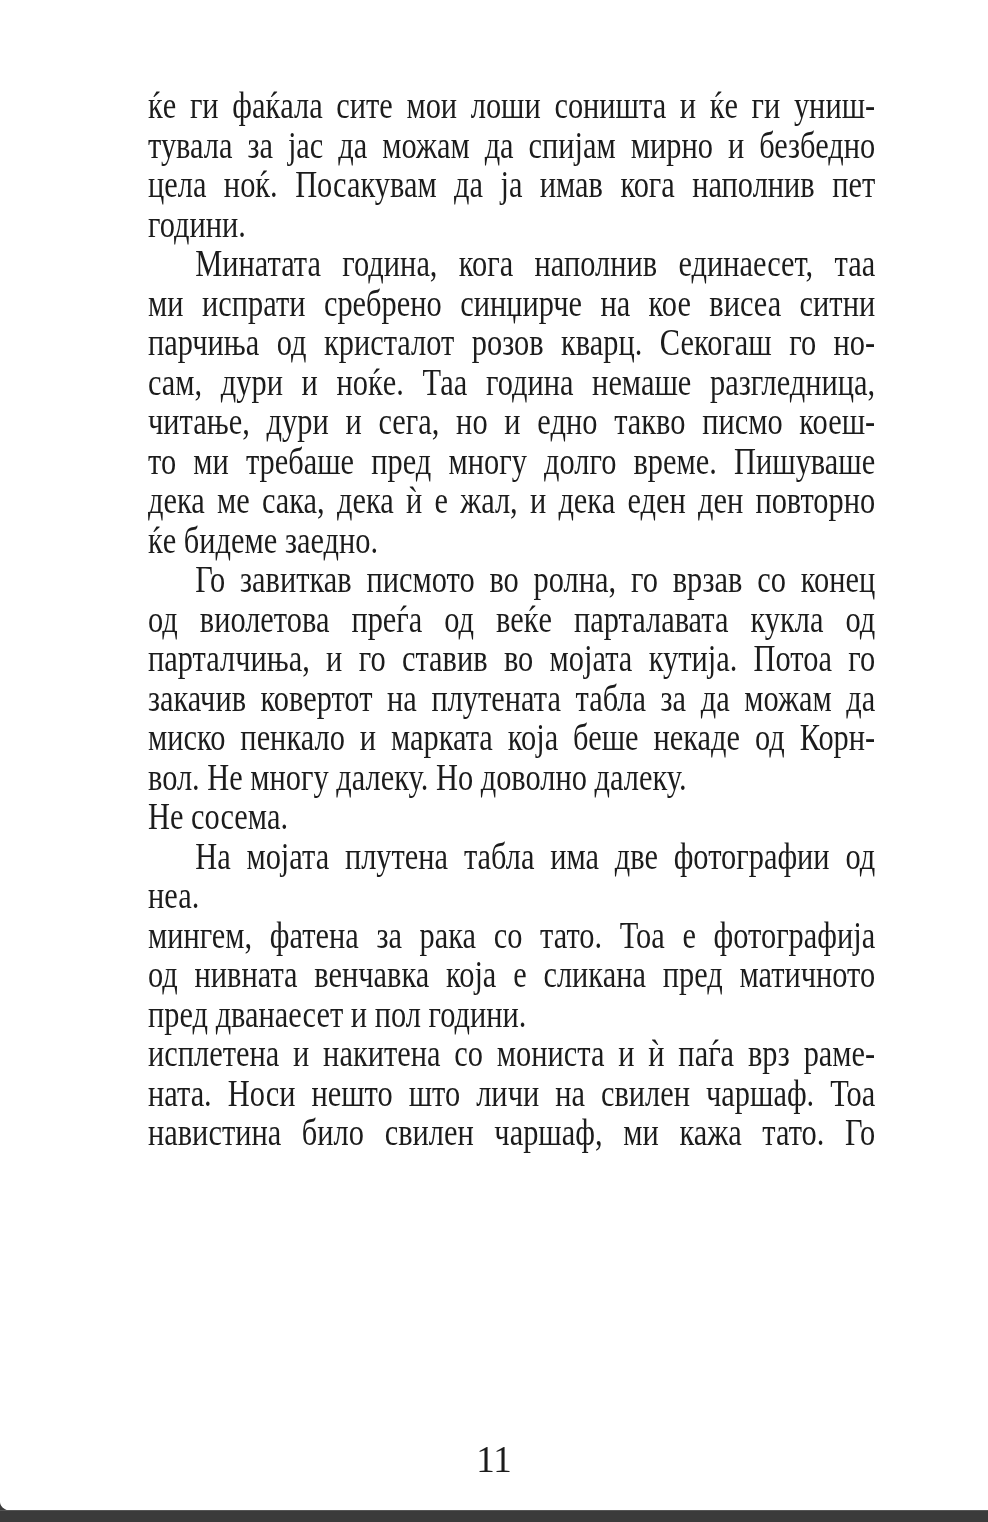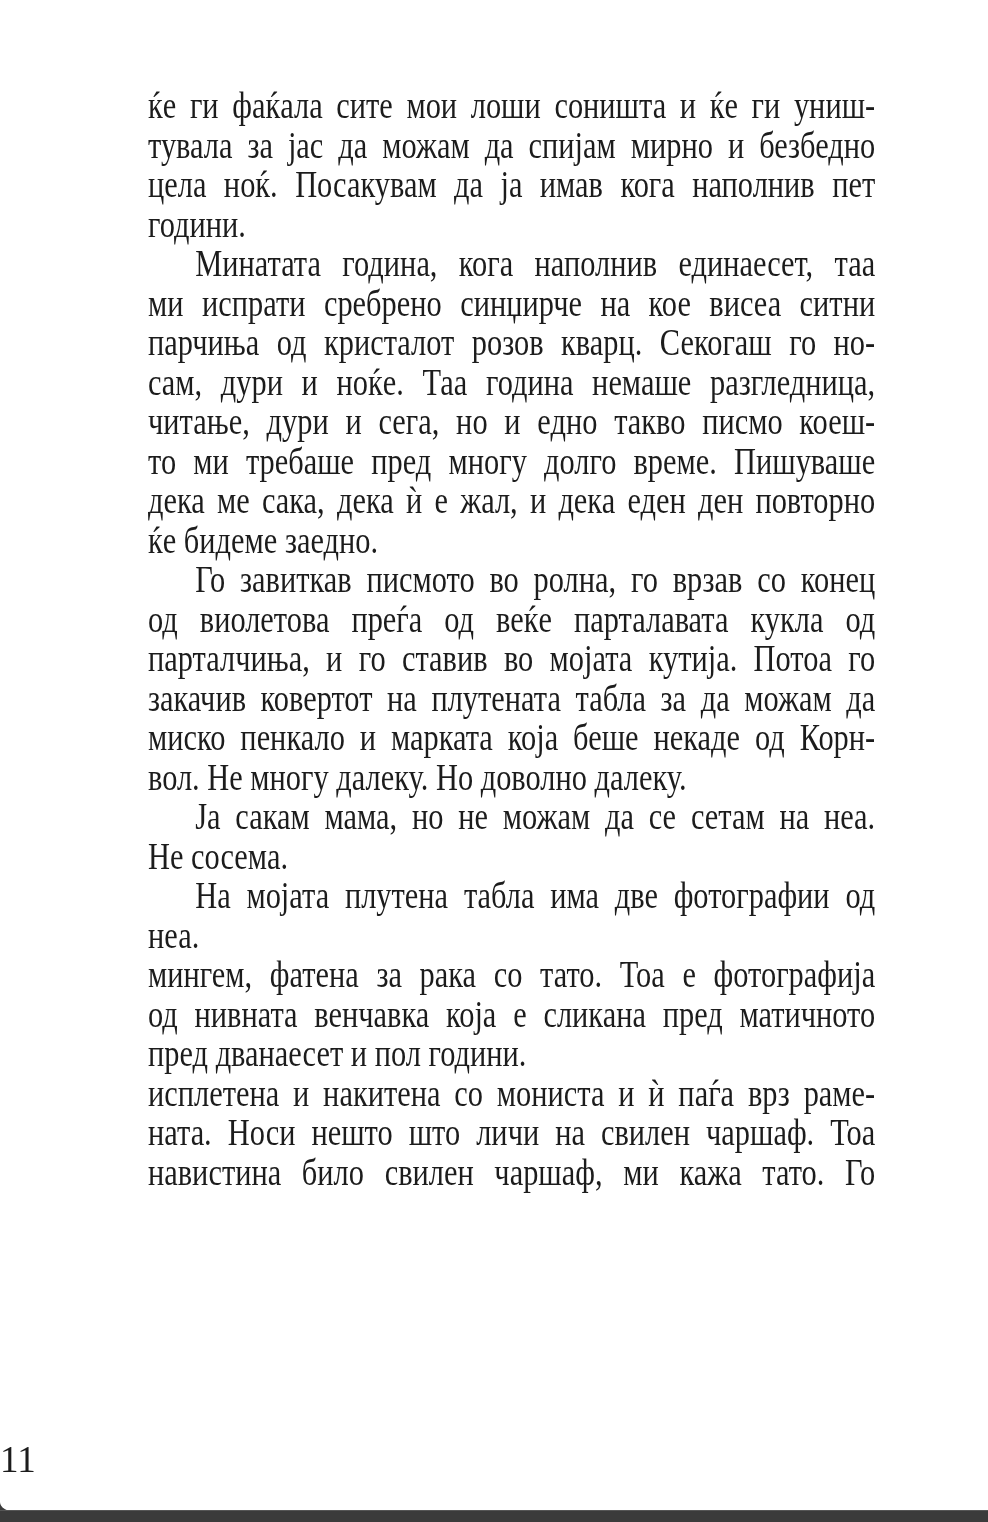--- a/index.html
+++ b/index.html
@@ -44,20 +44,21 @@
     text-align: justify;
     text-align-last: justify;
     letter-spacing: 0;
   }
   .line.indent .ln { text-indent: 59px; }   
   .line.end .ln { text-align: left; text-align-last: left; }
   .page-number {
     position: absolute;
     left: 0; right: 0;
     top: 1440px;
+    text-align: center;
     font-size: 37px;
     line-height: 40px;
     color: var(--ink, #1c1c1c);
   }
 </style>
 </head>
 <body>
 
 <div class="screen" style="--paper: #ffffff; --ink: #1c1c1c; --bar: #3b3b3b;">
   <div class="paper">
@@ -109,23 +110,20 @@
         </div>
         <div class="line">
           <div class="ln">закачив ковертот на плутената табла за да можам да</div>
         </div>
         <div class="line">
           <div class="ln">миско пенкало и марката која беше некаде од Корн-</div>
         </div>
         <div class="line end">
           <div class="ln">вол. Не многу далеку. Но доволно далеку.</div>
         </div>
-        <div class="line indent">
-          <div class="ln">Ја сакам мама, но не можам да се сетам на неа.</div>
-        </div>
         <div class="line end">
           <div class="ln">Не сосема.</div>
         </div>
         <div class="line indent">
           <div class="ln">На мојата плутена табла има две фотографии од</div>
         </div>
         <div class="line end">
           <div class="ln">неа.</div>
         </div>
         <div class="line">

